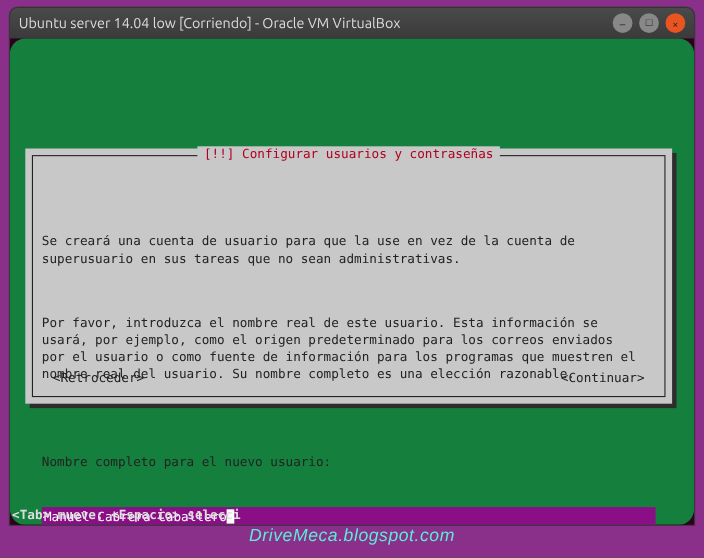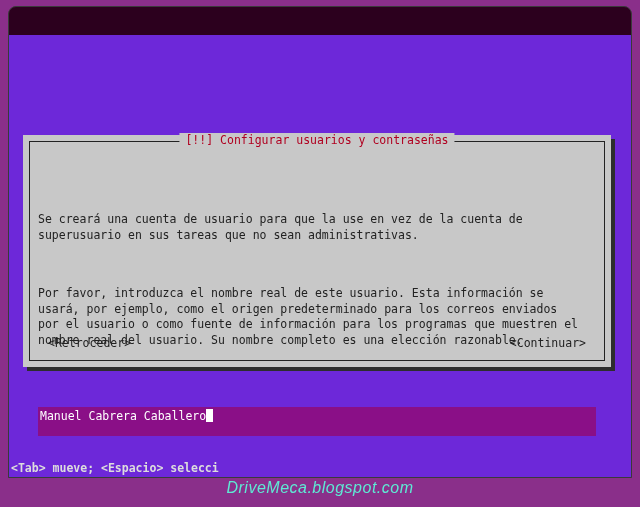--- a/index.html
+++ b/index.html
@@ -37,21 +37,22 @@
       width: 18px; height: 18px; border-radius: 50%;
       display: flex; align-items: center; justify-content: center;
       font-size: 10px; color: #222;
     }
     .wc-min { background: #888; }
     .wc-max { background: #888; }
     .wc-close { background: #e95420; }
     .vm-screen {
       position: absolute;
       left: 0; top: 28px; right: 0; bottom: 0;
-      background: #6d28d9;
+      background: #15803d;
+      border-radius: 14px;
     }
     .dialog-shadow {
       position: absolute;
       left: 18px; top: 104px;
       width: 588px; height: 232px;
       background: #2d2d2d;
     }
     .dialog {
       position: absolute;
       left: 14px; top: 100px;
@@ -122,30 +123,39 @@
       font-family: Arial, sans-serif;
       font-size: 16px;
       letter-spacing: 0.5px;
       font-style: italic;
     }
   </style>
 </head>
 <body>
 
 <div class="window">
+  <div class="titlebar">
+    <span class="titlebar-title">Ubuntu server 14.04 low [Corriendo] - Oracle VM VirtualBox</span>
+    <div class="window-controls">
+      <div class="wc wc-min">–</div>
+      <div class="wc wc-max">□</div>
+      <div class="wc wc-close">×</div>
+    </div>
+  </div>
 
   <div class="vm-screen">
     <div class="dialog-shadow"></div>
     <div class="dialog">
       <div class="dialog-inner">
         <div class="dialog-title">[!!] Configurar usuarios y contraseñas</div>
 
         <div class="para">Se creará una cuenta de usuario para que la use en vez de la cuenta de superusuario en sus tareas que no sean administrativas.</div>
         <div class="para">Por favor, introduzca el nombre real de este usuario. Esta información se usará, por ejemplo, como el origen predeterminado para los correos enviados por el usuario o como fuente de información para los programas que muestren el nombre real del usuario. Su nombre completo es una elección razonable.</div>
 
+        <div class="label">Nombre completo para el nuevo usuario:</div>
         <div class="input-line">
           <span>Manuel Cabrera Caballero</span><span class="cursor"></span>
         </div>
 
         <div class="nav-row">
           <span class="nav-btn">&lt;Retroceder&gt;</span>
           <span class="nav-btn">&lt;Continuar&gt;</span>
         </div>
       </div>
     </div>

